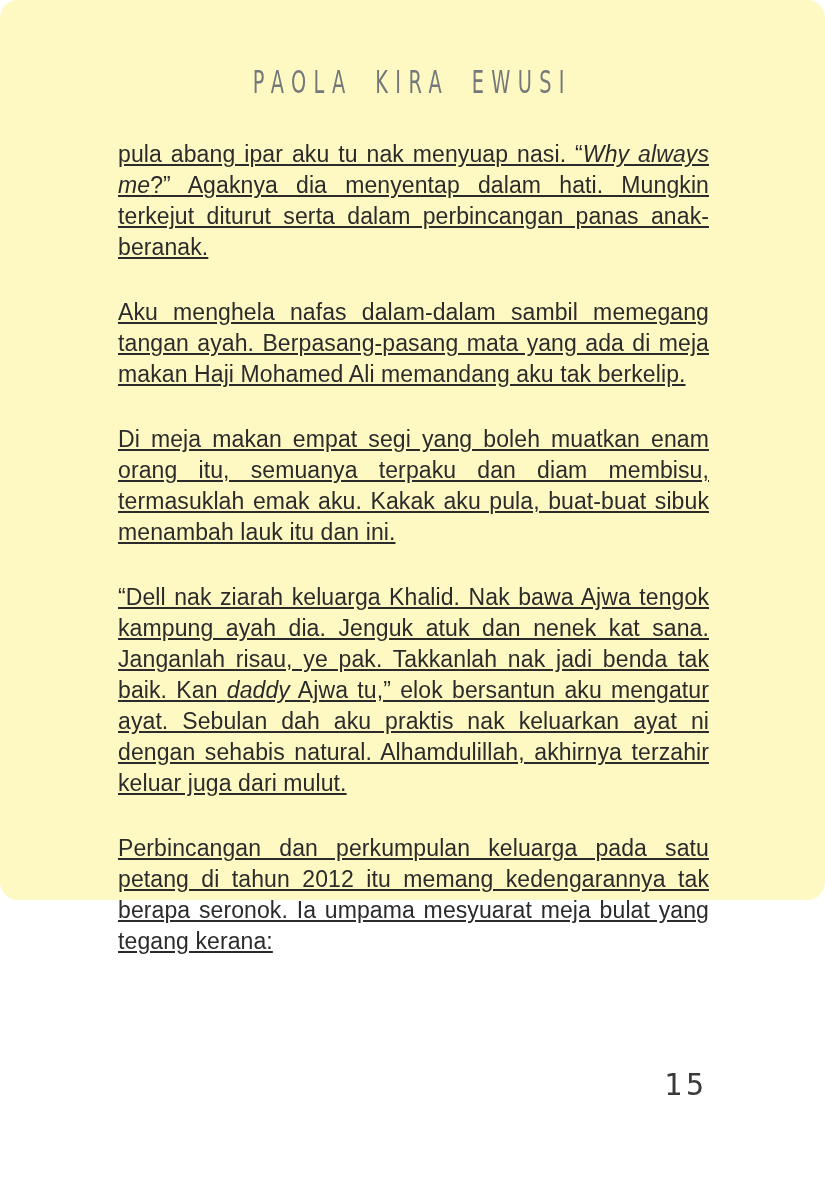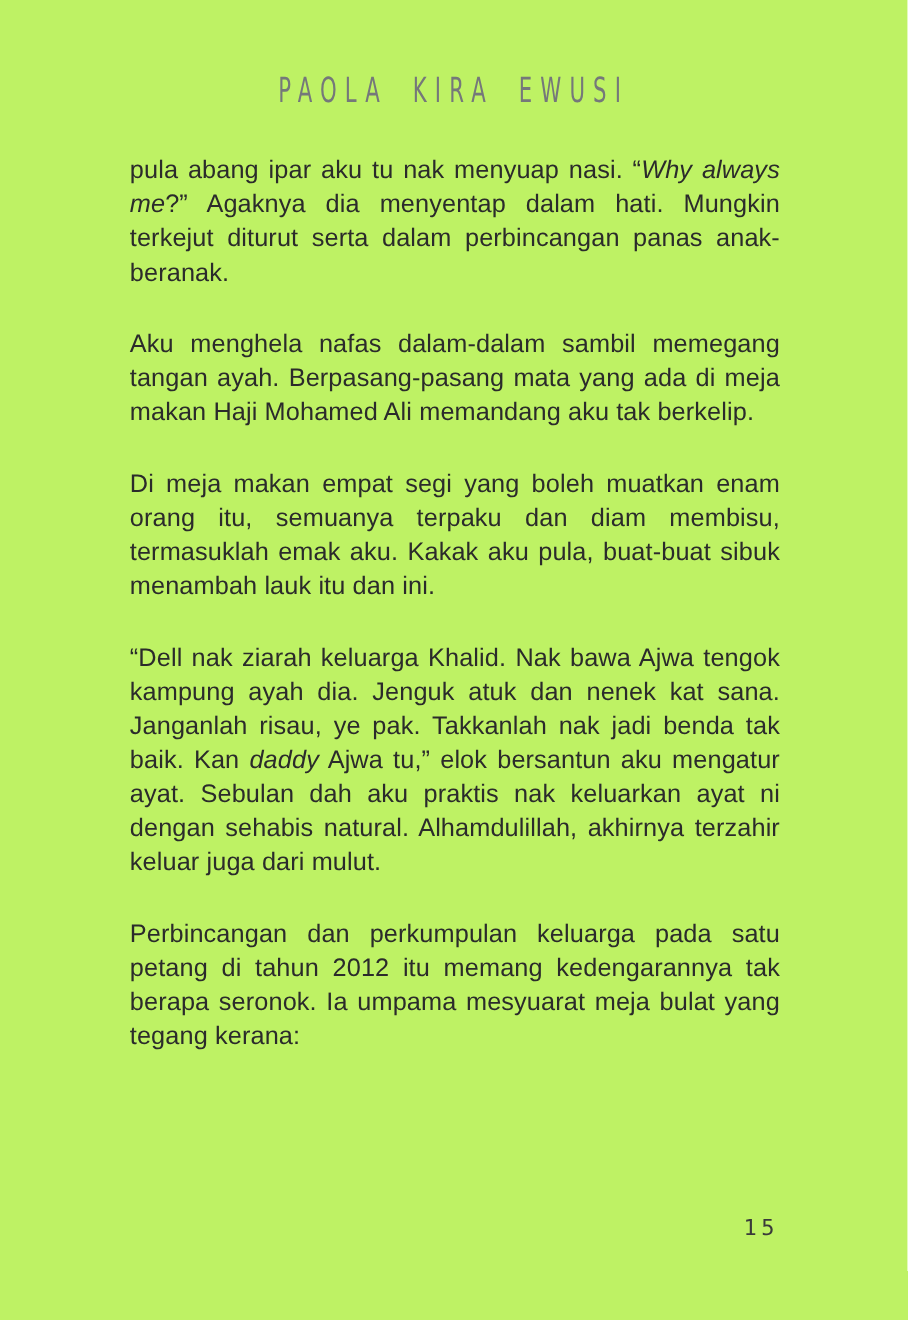--- a/index.html
+++ b/index.html
@@ -7,23 +7,24 @@
   html, body {
     width: 825px;
     height: 1200px;
     background: #ffffff;
     overflow: hidden;
   }
 
   .page {
     position: relative;
     width: 825px;
-    height: 1200px;
-    background: #bef264;
+    height: 900px;
+    background: #fef9c3;
     font-family: "Liberation Sans", sans-serif;
+    border-radius: 18px;
   }
 
   .running-header {
     position: absolute;
     top: 64px;
     left: 0;
     width: 100%;
     text-align: center;
   }
 
@@ -48,34 +49,35 @@
   }
 
   .para {
     font-size: 23px;
     line-height: 31px;
     color: #2b2b2b;
     text-align: justify;
     text-justify: inter-word;
     margin-bottom: 34px;
     letter-spacing: 0.1px;
+    text-decoration: underline;
   }
 
   .para:last-child { margin-bottom: 0; }
 
   .para em {
     font-style: italic;
   }
 
   .page-number {
     position: absolute;
     right: 117px;
-    top: 1104px;
+    top: 1067px;
     font-family: "DejaVu Sans Mono", monospace;
-    font-size: 20px;
+    font-size: 30px;
     letter-spacing: 4px;
     color: #3a3a3a;
   }
 </style>
 </head>
 <body>
 
 <div class="page">
 
   <div class="running-header">

